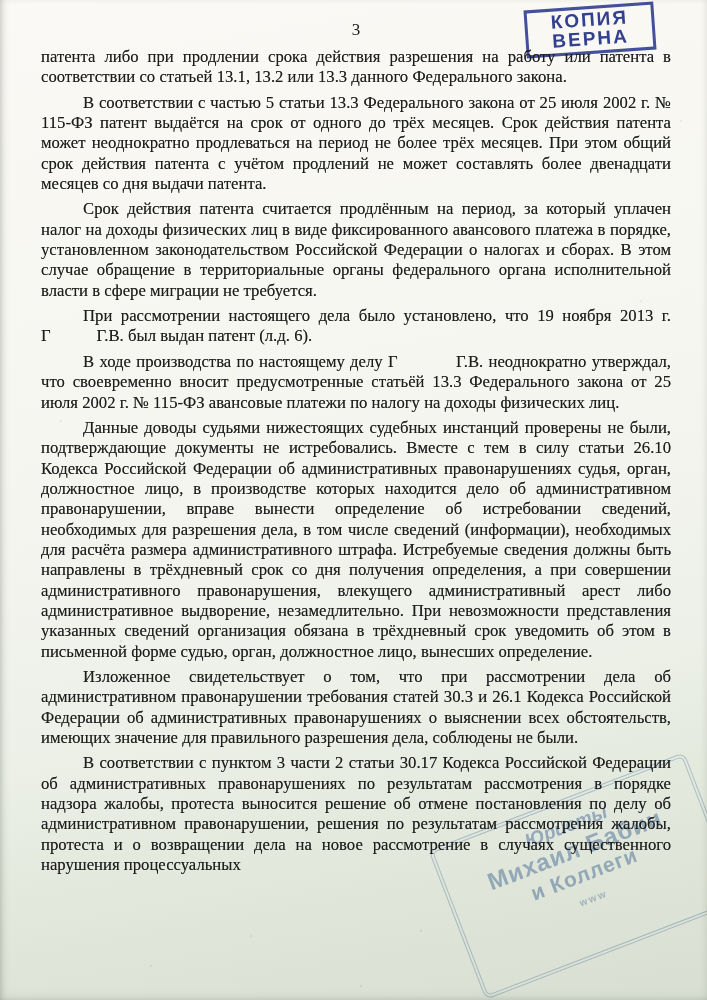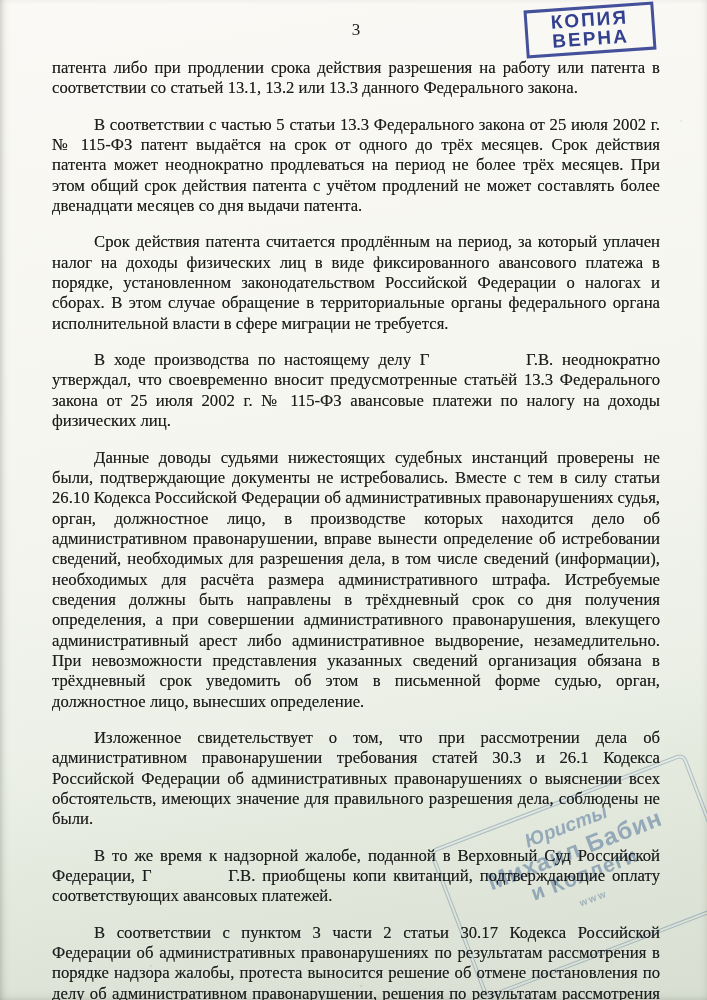--- a/index.html
+++ b/index.html
@@ -69,21 +69,21 @@
   }
 
   .body-text {
     position: absolute;
     left: 36px; right: 31px; top: 42px;
     font-size: 16.7px;
     line-height: 20.35px;
     text-align: justify;
     text-shadow: 0 0 .5px rgba(25,25,25,.55);
   }
-  .body-text p { margin: 16px; text-indent: 42px; }
+  .body-text p { margin: 5px; text-indent: 42px; }
   .body-text p.continuation { text-indent: 0; }
 
   .law-watermark {
     position: absolute;
     left: 448px; top: 796px;
     width: 274px; height: 160px;
     box-sizing: border-box;
     border: 4px double rgba(150,176,212,.85);
     border-radius: 8px;
     transform: rotate(-21deg);
@@ -111,24 +111,24 @@
 
   <div class="copy-stamp">
     <div>КОПИЯ</div>
     <div>ВЕРНА</div>
   </div>
 
   <section class="body-text">
     <p class="continuation">патента либо при продлении срока действия разрешения на работу или патента в соответствии со статьей 13.1, 13.2 или 13.3 данного Федерального закона.</p>
     <p>В соответствии с частью 5 статьи 13.3 Федерального закона от 25 июля 2002 г. № 115-ФЗ патент выдаётся на срок от одного до трёх месяцев. Срок действия патента может неоднократно продлеваться на период не более трёх месяцев. При этом общий срок действия патента с учётом продлений не может составлять более двенадцати месяцев со дня выдачи патента.</p>
     <p>Срок действия патента считается продлённым на период, за который уплачен налог на доходы физических лиц в виде фиксированного авансового платежа в порядке, установленном законодательством Российской Федерации о налогах и сборах. В этом случае обращение в территориальные органы федерального органа исполнительной власти в сфере миграции не требуется.</p>
+    <p>При рассмотрении настоящего дела было установлено, что 19 ноября 2013 г. Г&nbsp;&nbsp;&nbsp;&nbsp;&nbsp;&nbsp;&nbsp;&nbsp;&nbsp;&nbsp; Г.В. был выдан патент (л.д. 6).</p>
     <p>В ходе производства по настоящему делу Г&nbsp;&nbsp;&nbsp;&nbsp;&nbsp;&nbsp;&nbsp;&nbsp;&nbsp;&nbsp; Г.В. неоднократно утверждал, что своевременно вносит предусмотренные статьёй 13.3 Федерального закона от 25 июля 2002 г. № 115-ФЗ авансовые платежи по налогу на доходы физических лиц.</p>
     <p>Данные доводы судьями нижестоящих судебных инстанций проверены не были, подтверждающие документы не истребовались. Вместе с тем в силу статьи 26.10 Кодекса Российской Федерации об административных правонарушениях судья, орган, должностное лицо, в производстве которых находится дело об административном правонарушении, вправе вынести определение об истребовании сведений, необходимых для разрешения дела, в том числе сведений (информации), необходимых для расчёта размера административного штрафа. Истребуемые сведения должны быть направлены в трёхдневный срок со дня получения определения, а при совершении административного правонарушения, влекущего административный арест либо административное выдворение, незамедлительно. При невозможности представления указанных сведений организация обязана в трёхдневный срок уведомить об этом в письменной форме судью, орган, должностное лицо, вынесших определение.</p>
     <p>Изложенное свидетельствует о том, что при рассмотрении дела об административном правонарушении требования статей 30.3 и 26.1 Кодекса Российской Федерации об административных правонарушениях о выяснении всех обстоятельств, имеющих значение для правильного разрешения дела, соблюдены не были.</p>
-    <p>В то же время к надзорной жалобе, поданной в Верховный Суд Российской Федерации, Г&nbsp;&nbsp;&nbsp;&nbsp;&nbsp;&nbsp;&nbsp;&nbsp;&nbsp;&nbsp; Г.В. приобщены копи квитанций, подтверждающие оплату соответствующих авансовых платежей.</p>
     <p>В соответствии с пунктом 3 части 2 статьи 30.17 Кодекса Российской Федерации об административных правонарушениях по результатам рассмотрения в порядке надзора жалобы, протеста выносится решение об отмене постановления по делу об административном правонарушении, решения по результатам рассмотрения жалобы, протеста и о возвращении дела на новое рассмотрение в случаях существенного нарушения процессуальных</p>
   </section>
 
   <div class="law-watermark">
     <div class="wm-line1">Юристы</div>
     <div class="wm-line2">Михаил Бабин</div>
     <div class="wm-line3">и Коллеги</div>
     <div class="wm-line4">www</div>
   </div>
 

